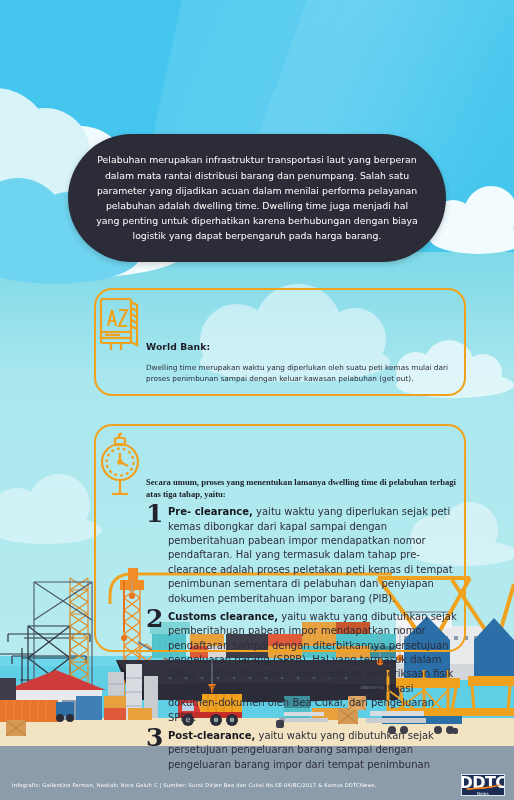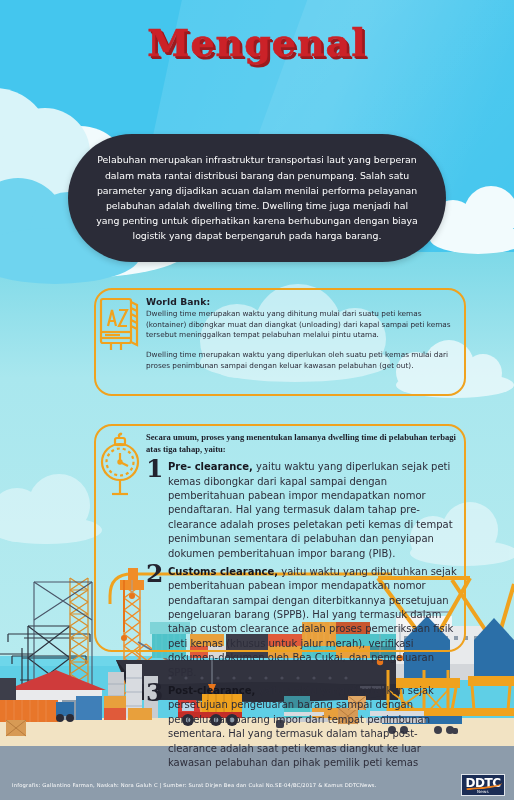--- a/index.html
+++ b/index.html
@@ -85,21 +85,21 @@
   
   .ocard {
     position: absolute;
     border: 2px solid #f0a21e;
     border-radius: 18px;
     z-index: 18;
   }
   #card-def { left: 94px; top: 288px; width: 372px; height: 108px; }
   #card-steps { left: 94px; top: 424px; width: 372px; height: 228px; }
 
-  .card-body { position: absolute; }
+  .card-body { position: absolute; margin-top: 45px; }
   #def-body  { left: 146px; top: 296px; width: 312px; z-index: 22; }
   #step-body { left: 146px; top: 432px; width: 312px; z-index: 22; }
 
   .heading {
     font-family: "DejaVu Sans", sans-serif;
     font-weight: bold;
     color: #1d1d28;
     font-size: 9.2px;
     margin-bottom: 2px;
     letter-spacing: 0.1px;
@@ -167,21 +167,21 @@
   .logo {
     width: 44px; height: 22px; margin-right: 9px;
     background: #1b2d55;
     border: 1px solid #dfe4ea;
     display: flex; flex-direction: column;
     align-items: center; justify-content: center;
     position: relative; overflow: hidden;
   }
   .logo-main {
     font-family: "DejaVu Sans", sans-serif;
-    font-weight: bold; font-size: 12px; color: #ffffff;
+    font-weight: bold; font-size: 16px; color: #ffffff;
     letter-spacing: -0.5px; line-height: 1;
   }
   .logo-sub {
     font-family: "DejaVu Sans", sans-serif;
     font-size: 4px; color: #ffffff; line-height: 1;
     margin-top: 1px; letter-spacing: 0.3px;
   }
   .logo-swoosh {
     position: absolute; left: 4px; bottom: 6px; width: 36px; height: 8px;
     border-bottom: 2.2px solid #ef7f1a;
@@ -243,21 +243,20 @@
     <div class="cloud c-white" style="left:0px;  top:46px; width:112px; height:28px;"></div>
   </div>
 
   <div class="cloudgrp" style="left:410px; top:500px; opacity:.55;">
     <div class="cloud c-white" style="left:0px;  top:16px; width:46px; height:46px;"></div>
     <div class="cloud c-white" style="left:32px; top:2px;  width:56px; height:56px;"></div>
     <div class="cloud c-white" style="left:0px;  top:40px; width:108px;height:26px;"></div>
   </div>
 
   <div class="title-wrap">
-    <div class="title-line" id="title1">Mengenal</div>
   </div>
 
   <div class="intro-card">
     <div class="intro-text">Pelabuhan merupakan infrastruktur transportasi laut yang berperan dalam mata rantai distribusi barang dan penumpang. Salah satu parameter yang dijadikan acuan dalam menilai performa pelayanan pelabuhan adalah dwelling time. Dwelling time juga menjadi hal yang penting untuk diperhatikan karena berhubungan dengan biaya logistik yang dapat berpengaruh pada harga barang.</div>
   </div>
 
   <div class="ocard" id="card-def"></div>
 
   <div class="icon-box" id="icon-book">
     <svg width="44" height="58" viewBox="0 0 44 58">
@@ -271,21 +270,20 @@
         <path d="M21 14 L29 14 L21 30 L29 30"></path>
         <path d="M7 39 L22 39"></path>
         <path d="M13 47 L13 54 M23 47 L23 54"></path>
       </g>
     </svg>
   </div>
 
   <div class="card-body" id="def-body">
     <div>
       <div class="heading">World Bank:</div>
-      <div class="body-text">Dwelling time merupakan waktu yang dihitung mulai dari suatu peti kemas (kontainer) dibongkar muat dan diangkat (unloading) dari kapal sampai peti kemas tersebut meninggalkan tempat pelabuhan melalui pintu utama.</div>
     </div>
     <div class="block-gap"></div>
     <div>
       <div class="body-text">Dwelling time merupakan waktu yang diperlukan oleh suatu peti kemas mulai dari proses penimbunan sampai dengan keluar kawasan pelabuhan (get out).</div>
     </div>
   </div>
 
   <div class="ocard" id="card-steps"></div>
 
   <div class="icon-box" id="icon-watch">

